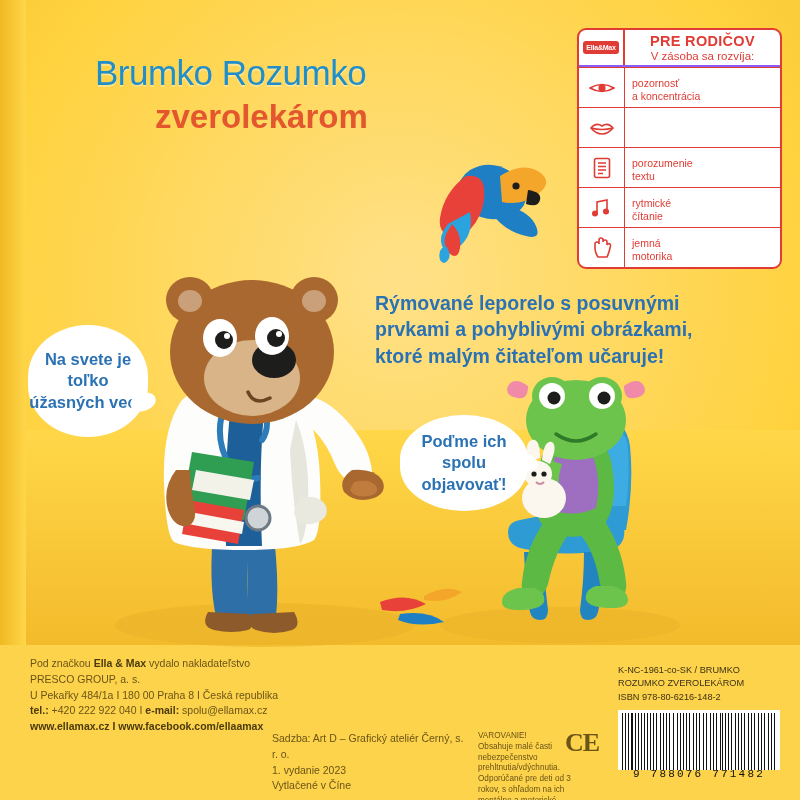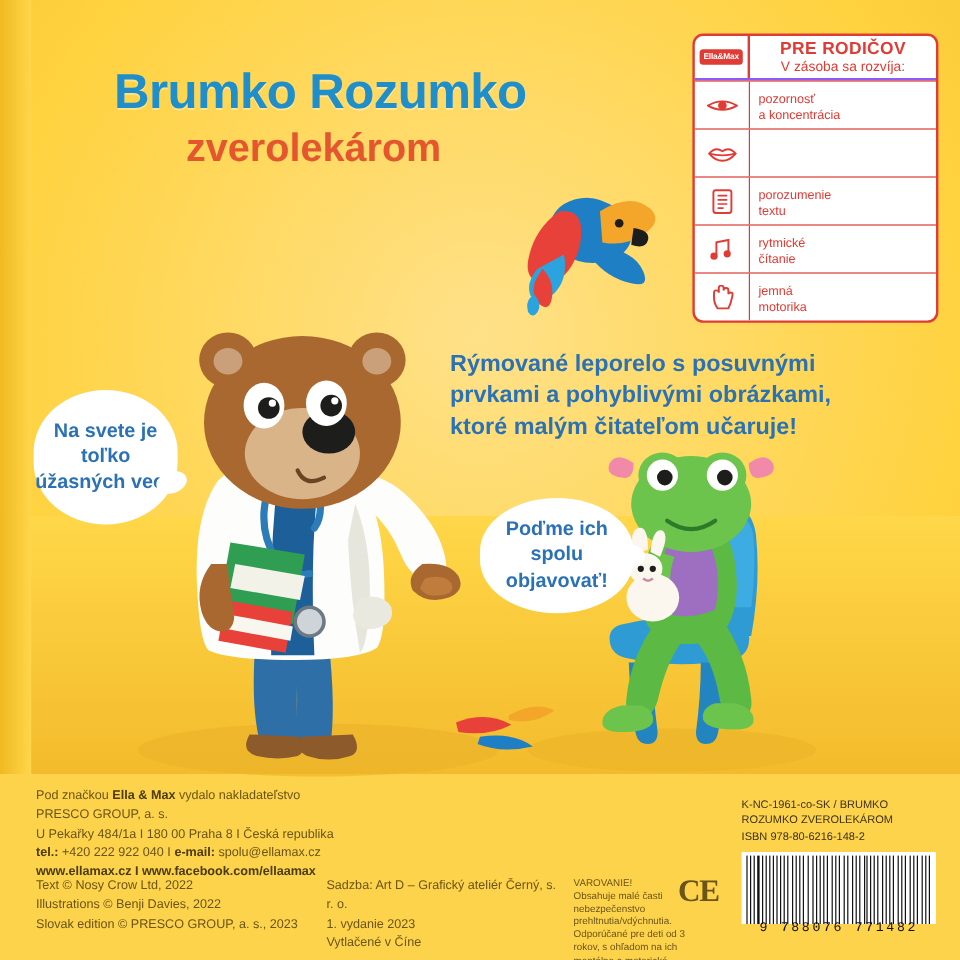--- a/index.html
+++ b/index.html
@@ -26,21 +26,21 @@
     position: absolute; left: 0; top: 0; width: 26px; height: 645px;
     background: linear-gradient(90deg,#f0b922,#ffd64a);
   }
   .bg-bottom-inner {
     position: absolute; left: 0; right: 0; top: 645px; height: 155px;
     background: #fcd34a;
   }
   
   #title-block { position: absolute; left: 95px; top: 55px; width: 420px; }
   .title-main {
-    font-size: 41px; font-weight: bold; color: #1f8ec9;
+    font-size: 35px; font-weight: normal; color: #1f8ec9;
     letter-spacing: -0.5px; line-height: 1.05;
     text-shadow: 0 2px 0 rgba(255,255,255,0.35);
   }
   .title-sub {
     margin-top: 6px; margin-left: 60px;
     font-size: 33px; font-weight: bold; color: #e4572e;
   }
   
   #blurb {
     position: absolute; left: 375px; top: 290px; width: 340px;
@@ -353,25 +353,20 @@
       <span>Pod značkou </span><b>Ella &amp; Max</b><span> vydalo nakladateľstvo</span>
     </div>
     <div>PRESCO GROUP, a. s.</div>
     <div>U Pekařky 484/1a I 180 00 Praha 8 I Česká republika</div>
     <div>
       <b>tel.:</b><span> +420 222 922 040 I </span><b>e-mail:</b><span> spolu@ellamax.cz</span>
     </div>
     <div><b>www.ellamax.cz I www.facebook.com/ellaamax</b></div>
   </div>
 
-  <div class="fcol" id="f-col2">
-    <div>Text © Nosy Crow Ltd, 2022</div>
-    <div>Illustrations © Benji Davies, 2022</div>
-    <div>Slovak edition © PRESCO GROUP, a. s., 2023</div>
-  </div>
 
   <div class="fcol" id="f-col3">
     <div>Sadzba: Art D – Grafický ateliér Černý, s. r. o.</div>
     <div>1. vydanie 2023</div>
     <div>Vytlačené v Číne</div>
 
   </div>
 
   <div class="fcol" id="f-col4">
     <div>VAROVANIE!</div>

